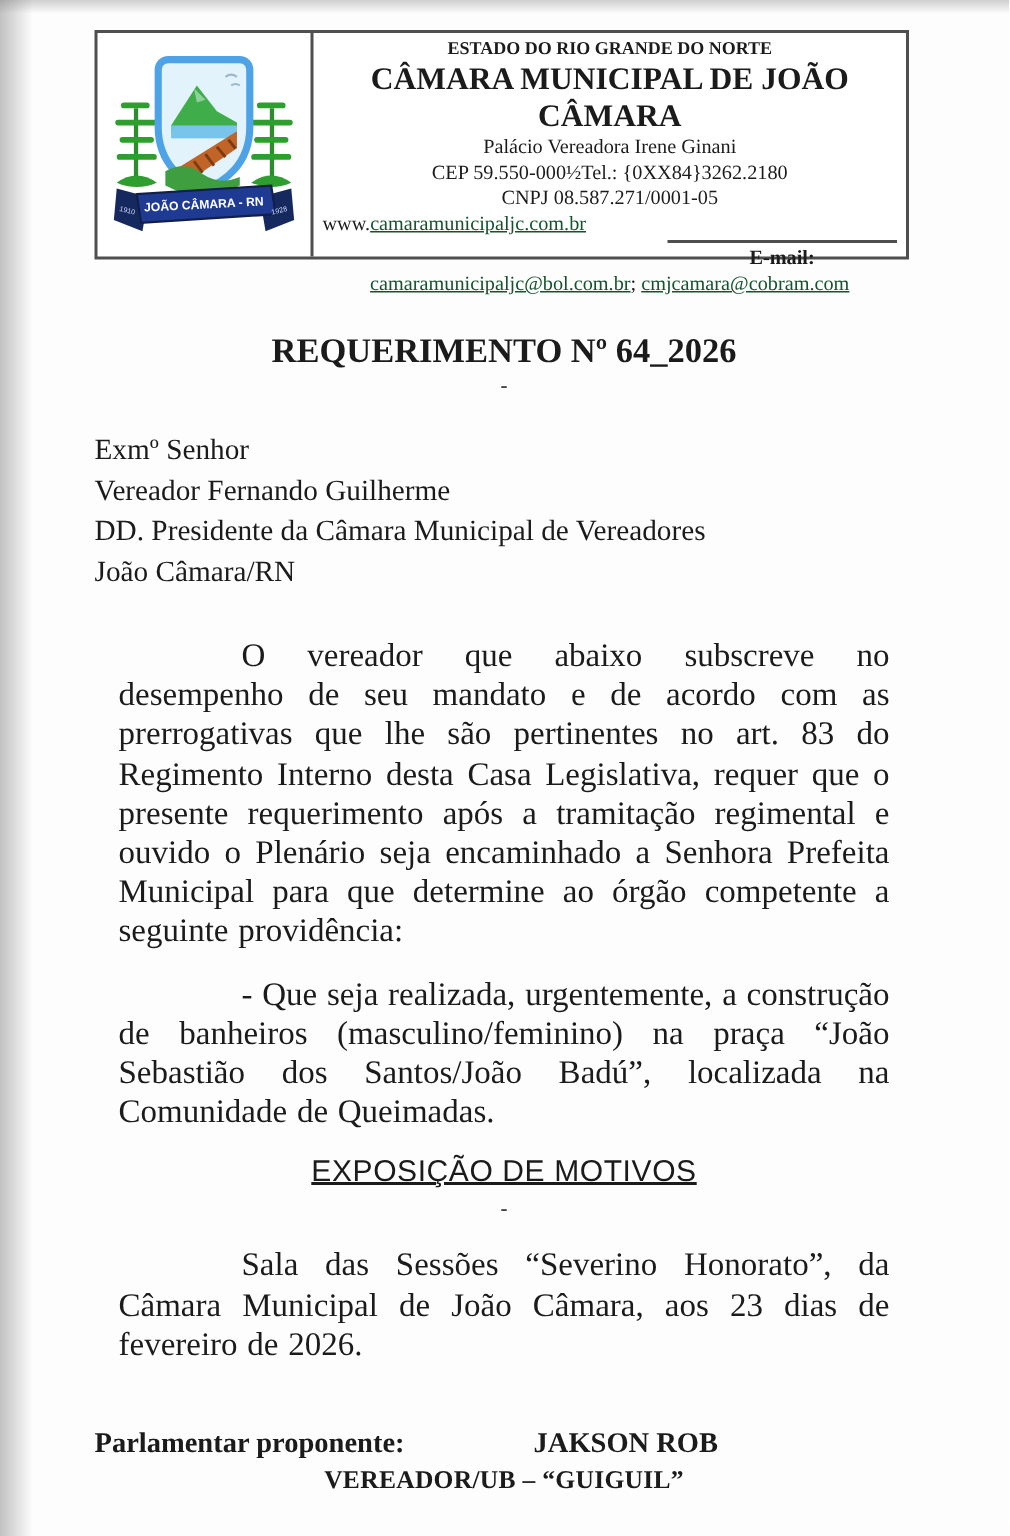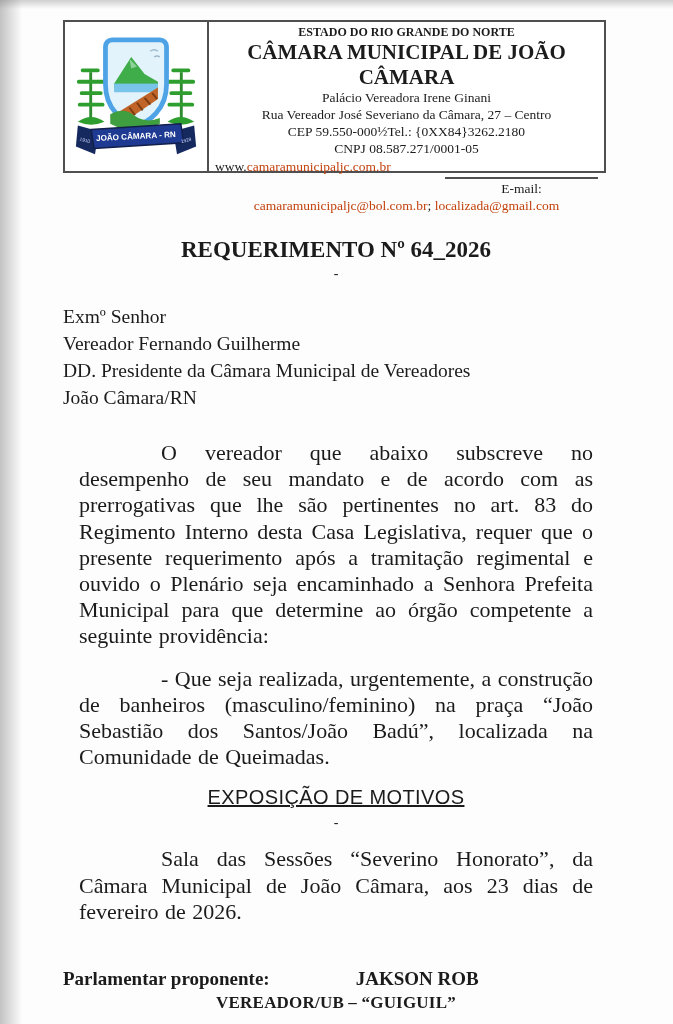--- a/index.html
+++ b/index.html
@@ -25,28 +25,28 @@
     width:142px; flex:0 0 142px; border-right:2px solid #4f4f4f;
     display:flex; align-items:center; justify-content:center;
   }
   .info-cell {
     flex:1; text-align:center; font-size:13.5px; line-height:1.28;
     padding:2px 6px 0 6px; box-sizing:border-box;
   }
   .org-state { font-weight:bold; font-size:12px; margin-top:1px; }
   .org-name  { font-weight:bold; font-size:21px; line-height:1.15; }
   .website-row { text-align:left; }
-  .link { color:#c2410c; cursor:pointer; }
+  .link { color:#14532d; text-decoration:underline; cursor:pointer; }
   .email-label-row {
     width:40%; margin-left:auto; border-top:2px solid #4f4f4f;
-    text-align:center; padding-top:1px; margin-top:2px;
+    text-align:center; padding-top:1px; margin-top:2px;font-weight:bold;
   }
   .email-row { text-align:center; }
   
-  .content { position:absolute; left:63px; top:190px; width:546px; }
+  .content { position:absolute; left:63px; top:174px; width:546px; }
   .doc-title { margin-top:47px; text-align:center; font-weight:bold; font-size:23px; }
   .small-dash { text-align:center; font-size:14px; line-height:13px; margin-top:4px; }
   .addressee { margin-top:23px; font-size:19.5px; line-height:27px; }
   .para {
     font-size:22px; line-height:26.2px; text-align:justify; text-indent:82px;
     margin:16px; word-spacing:1px;
   }
   .p1 { margin-top:29px; }
   .motives-heading {
     font-family:"Liberation Sans", sans-serif; font-size:20px; letter-spacing:.4px;
@@ -100,26 +100,25 @@
           <text x="65" y="116" text-anchor="middle" font-size="8.5" font-weight="bold" font-family="Liberation Sans, sans-serif" fill="#ffffff" transform="rotate(-3 65 116)">JOÃO CÂMARA - RN</text>
           <text x="11" y="119" text-anchor="middle" font-size="5" font-family="Liberation Sans, sans-serif" fill="#cfd8ff" transform="rotate(14 11 119)">1910</text>
           <text x="118" y="119" text-anchor="middle" font-size="5" font-family="Liberation Sans, sans-serif" fill="#cfd8ff" transform="rotate(-14 118 119)">1928</text>
         </g>
       </svg>
     </div>
     <div class="info-cell">
       <div class="org-state">ESTADO DO RIO GRANDE DO NORTE</div>
       <div class="org-name">CÂMARA MUNICIPAL DE JOÃO CÂMARA</div>
       <div>Palácio Vereadora Irene Ginani</div>
-      <div>Rua Vereador José Severiano da Câmara, 27 – Centro</div>
       <div>CEP 59.550-000½Tel.: {0XX84}3262.2180</div>
       <div>CNPJ 08.587.271/0001-05</div>
       <div class="website-row"><span>www.</span><span class="link">camaramunicipaljc.com.br</span></div>
       <div class="email-label-row">E-mail:</div>
-      <div class="email-row"><span class="link">camaramunicipaljc@bol.com.br</span><span>; </span><span class="link">localizada@gmail.com</span></div>
+      <div class="email-row"><span class="link">camaramunicipaljc@bol.com.br</span><span>; </span><span class="link">cmjcamara@cobram.com</span></div>
     </div>
   </div>
 
   <div class="content">
     <div class="doc-title">REQUERIMENTO Nº 64_2026</div>
     <div class="small-dash">-</div>
 
     <div class="addressee">
       <div>Exmº Senhor</div>
       <div>Vereador Fernando Guilherme</div>

